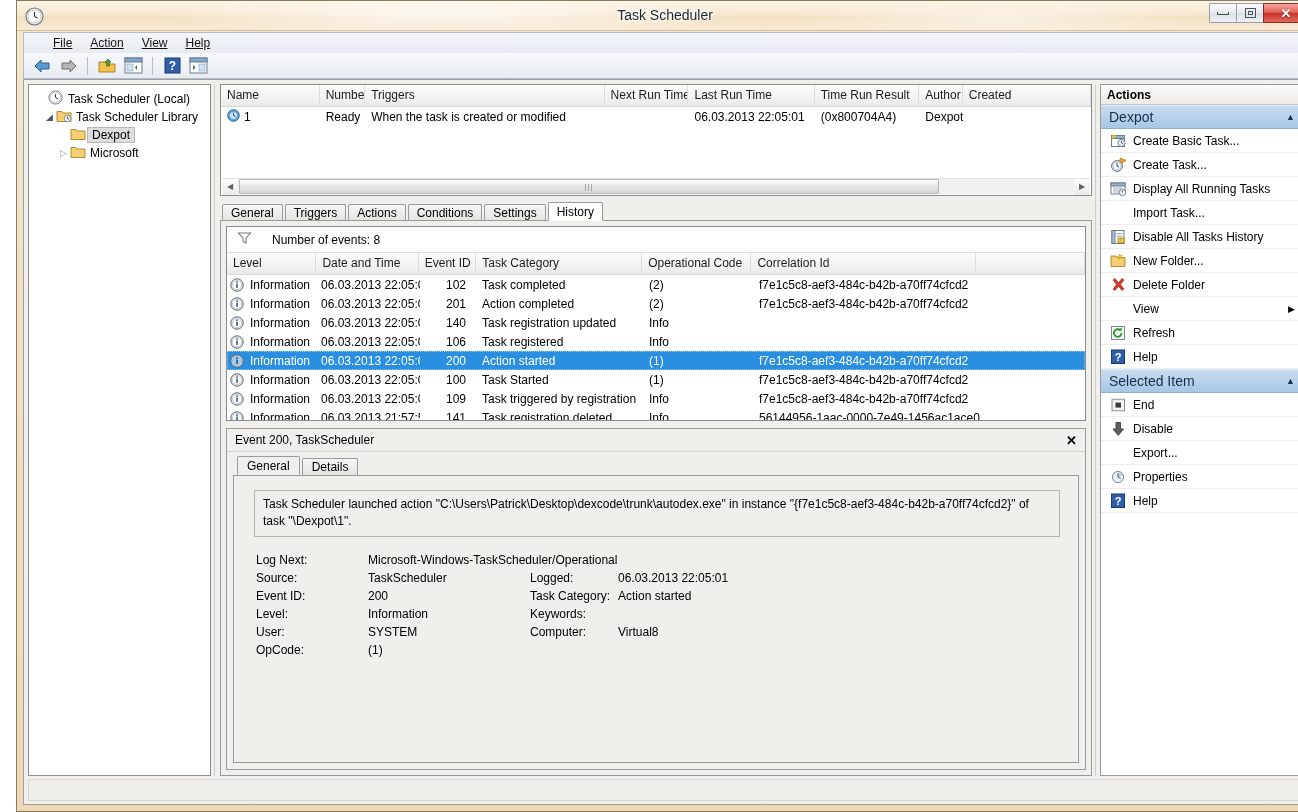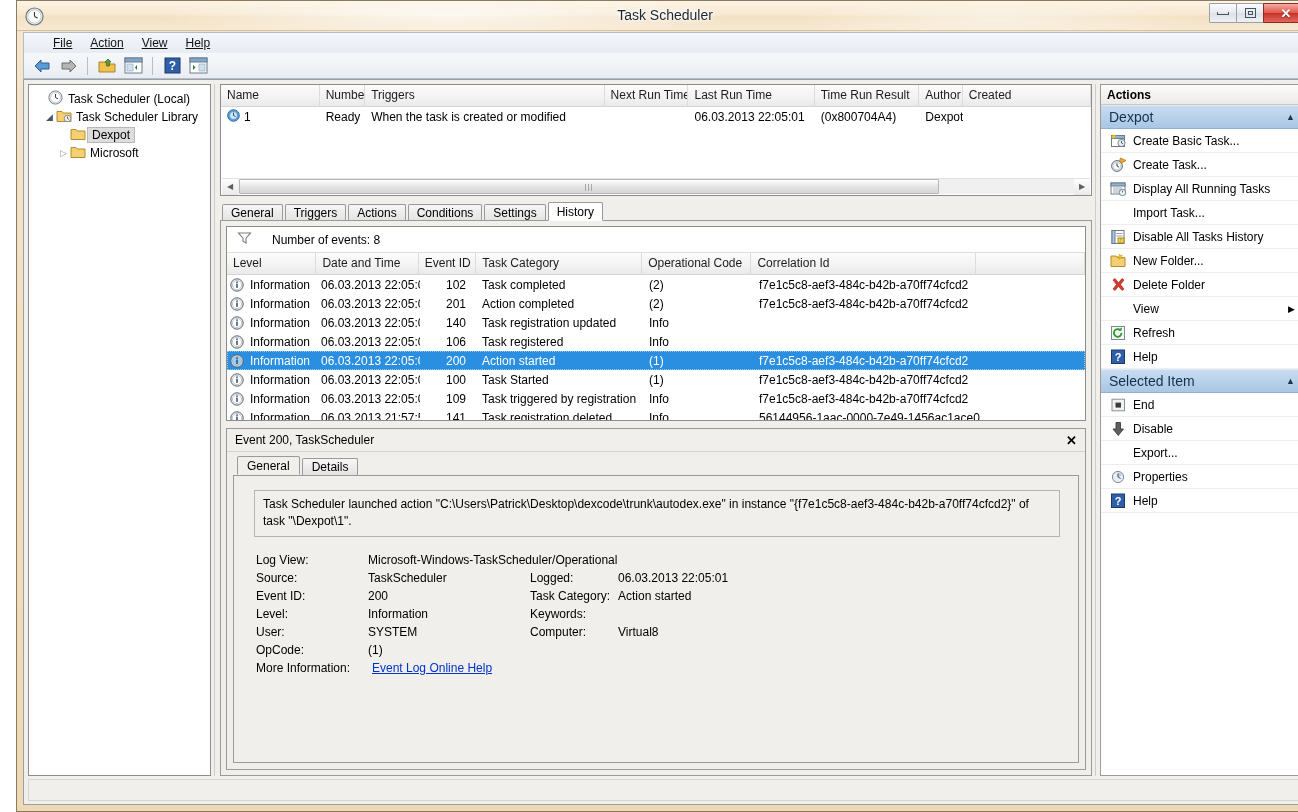--- a/index.html
+++ b/index.html
@@ -581,21 +581,21 @@
           </div>
           <div class="dtabs">
             <div class="dtab active">General</div>
             <div class="dtab">Details</div>
           </div>
           <div class="dbody">
             <div class="msgbox">Task Scheduler launched action "C:\Users\Patrick\Desktop\dexcode\trunk\autodex.exe" in instance "{f7e1c5c8-aef3-484c-b42b-a70ff74cfcd2}" of task "\Dexpot\1".</div>
             <table class="proptable" cellspacing="0" cellpadding="0">
               <tbody>
                   <tr>
-                <td class="lab">Log View:</td>
+                <td class="lab">Log Next:</td>
                 <td colspan="3">Microsoft-Windows-TaskScheduler/Operational</td>
               </tr>
               <tr>
                 <td class="lab">Source:</td>
                 <td class="val">TaskScheduler</td>
                 <td class="lab2">Logged:</td>
                 <td>06.03.2013 22:05:01</td>
               </tr>
               <tr>
                 <td class="lab">Event ID:</td>
@@ -614,24 +614,20 @@
                 <td class="val">SYSTEM</td>
                 <td class="lab2">Computer:</td>
                 <td>Virtual8</td>
               </tr>
               <tr>
                 <td class="lab">OpCode:</td>
                 <td class="val">(1)</td>
                 <td class="lab2"></td>
                     <td></td>
               </tr>
-              <tr>
-                <td class="lab">More Information:</td>
-                <td colspan="3" style="padding-left:4px;"><span class="link">Event Log Online Help</span></td>
-              </tr>
             </tbody>
               </table>
           </div>
         </div>
       </div>
     </div>
 
     <div class="actionsplit"></div>
 
     <div class="actionspane">

